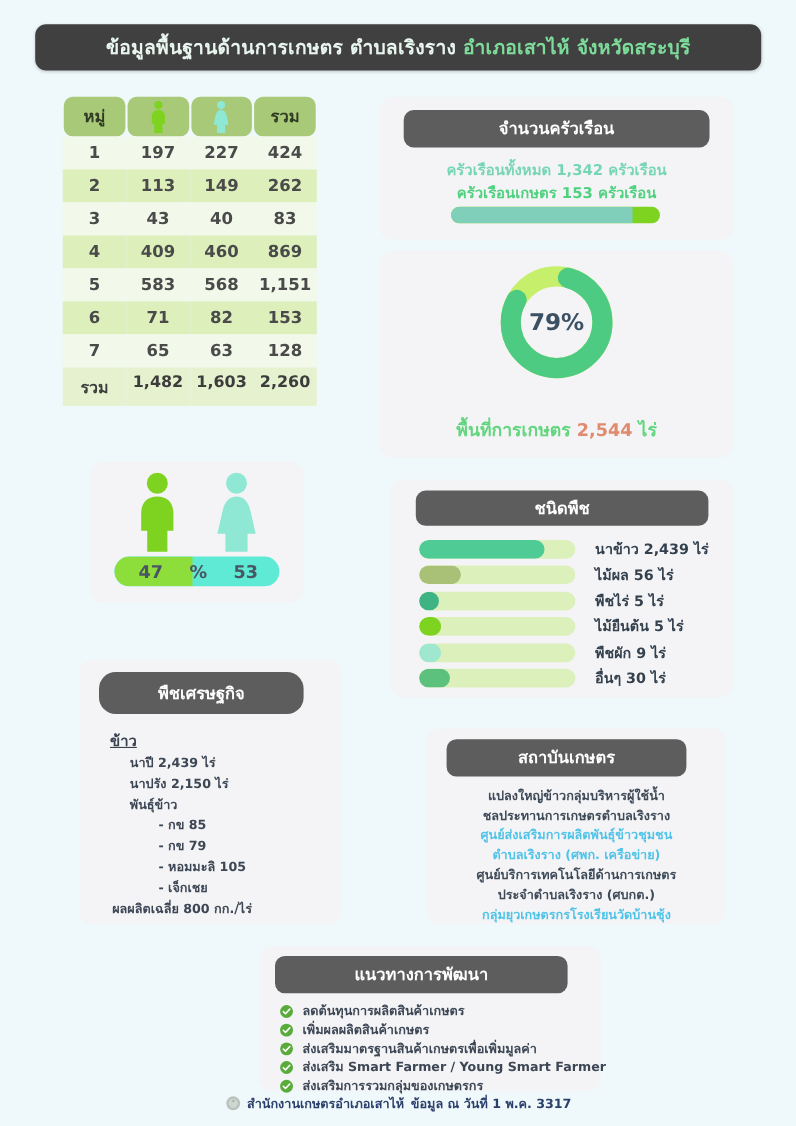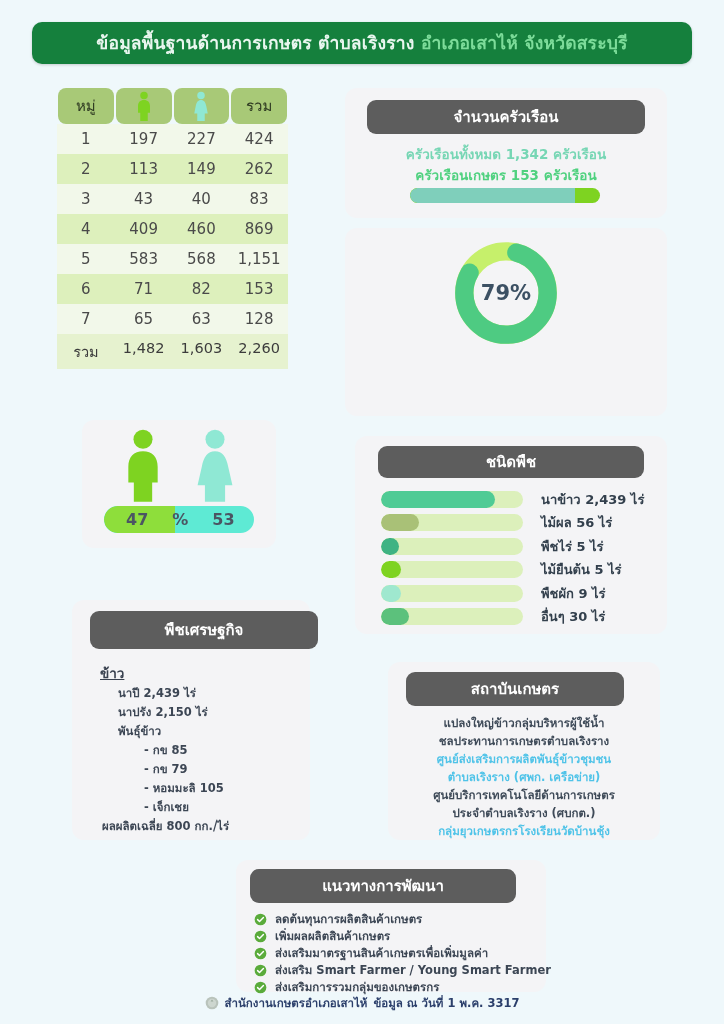--- a/index.html
+++ b/index.html
@@ -7,41 +7,41 @@
     width:724px;height:1024px;
     background:#eff8fb;
     font-family:"DejaVu Sans","Liberation Sans",sans-serif;
     position:relative;overflow:hidden;
   }
   .page{position:relative;width:724px;height:1024px;}
 
   
   .title-bar{
     position:absolute;left:32px;top:22px;width:660px;height:42px;
-    background:#15803d;border-radius:10px;
+    background:#404040;border-radius:10px;
     display:flex;align-items:center;justify-content:center;
     box-shadow:0 1px 3px rgba(0,0,0,.18);
   }
   .title-bar span{font-size:17.5px;font-weight:bold;letter-spacing:.2px;}
   .t-w{color:#e9f6ef;}
   .t-g{color:#7ddc9a;}
 
   
   .card{position:absolute;background:#f4f4f6;border-radius:12px;}
   .hdr{
     background:#5d5d5d;border-radius:9px;color:#fff;
     display:flex;align-items:center;justify-content:center;
     font-weight:bold;font-size:15px;
   }
 
   
   .tbl{position:absolute;left:57px;top:88px;width:231px;}
   .trow{display:flex;}
   .trow>div{
-    flex:1;text-align:center;font-size:15px;font-weight:normal;color:#4a4a4a;
+    flex:1;text-align:center;font-size:15px;font-weight:bold;color:#4a4a4a;
     padding:6px 0;
   }
   .thead>div{
     background:#a8c977;color:#2f3b22;border-radius:8px;margin:0 1px;
     height:36px;display:flex;align-items:center;justify-content:center;padding:0;
   }
   .rw-a>div{background:#f2f8ea;}
   .rw-b>div{background:#ddf0bc;}
   .c-m{color:#3aab6e;}
   .c-f{color:#3aa8d8;}
@@ -89,21 +89,21 @@
   
   #crops{left:355px;top:436px;width:312px;height:198px;}
   #crops .hdr{position:absolute;left:23px;top:10px;width:266px;height:32px;}
   .crop-row{position:absolute;left:0;width:100%;height:22px;display:flex;align-items:center;}
   .crop-track{margin-left:26px;width:142px;height:17px;border-radius:9px;background:#dcf0bb;overflow:hidden;}
   .crop-track i{display:block;height:100%;border-radius:9px;}
   .crop-lbl{margin-left:18px;font-size:13px;font-weight:bold;color:#33404d;white-space:nowrap;}
 
   
   #econ{left:72px;top:600px;width:238px;height:240px;}
-  #econ .hdr{position:absolute;left:18px;top:11px;width:228px;height:38px;}
+  #econ .hdr{position:absolute;left:18px;top:11px;width:186px;height:38px;border-radius:15px;}
   .econ-head{position:absolute;left:28px;top:62px;font-size:13.5px;font-weight:bold;color:#3a4250;text-decoration:underline;}
   .econ-l{position:absolute;font-size:11.5px;font-weight:bold;color:#3c4654;white-space:nowrap;}
 
   
   #inst{left:388px;top:662px;width:272px;height:178px;}
   #inst .hdr{position:absolute;left:18px;top:10px;width:218px;height:34px;}
   .inst-l{position:absolute;left:0;width:100%;text-align:center;font-size:11.5px;font-weight:bold;white-space:nowrap;}
   .ic-d{color:#3e4a58;}
   .ic-b{color:#4fc3e8;}
 
@@ -210,20 +210,21 @@
   </div>
 
   <div class="card" id="donut">
     <div class="donut-wrap">
       <svg width="110" height="110" viewBox="0 0 42 42">
         <circle cx="21" cy="21" r="15.9155" fill="none" stroke="#c6f06b" stroke-width="7"></circle>
         <circle id="donut-arc" cx="21" cy="21" r="15.9155" fill="none" stroke="#4ecb82" stroke-width="7" stroke-dasharray="79 21" stroke-dashoffset="-4" stroke-linecap="round" transform="rotate(-90 21 21)"></circle>
       </svg>
       <div class="donut-pct">79%</div>
     </div>
+    <div class="area-2"><span>พื้นที่การเกษตร </span><b>2,544</b><span> ไร่</span></div>
   </div>
 
   <div class="card" id="gender">
     <div class="fig-row">
       <svg width="44" height="74" viewBox="0 0 24 40">
         <circle cx="12" cy="6" r="5.2" fill="#7ed321"></circle>
         <path d="M12 12.5c-5 0-8 3-8 8.5v8.5h3V40h10V29.5h3V21c0-5.5-3-8.5-8-8.5z" fill="#7ed321"></path>
       </svg>
       <svg width="44" height="74" viewBox="0 0 24 40">
         <circle cx="12" cy="6" r="5.2" fill="#8fe8d4"></circle>

